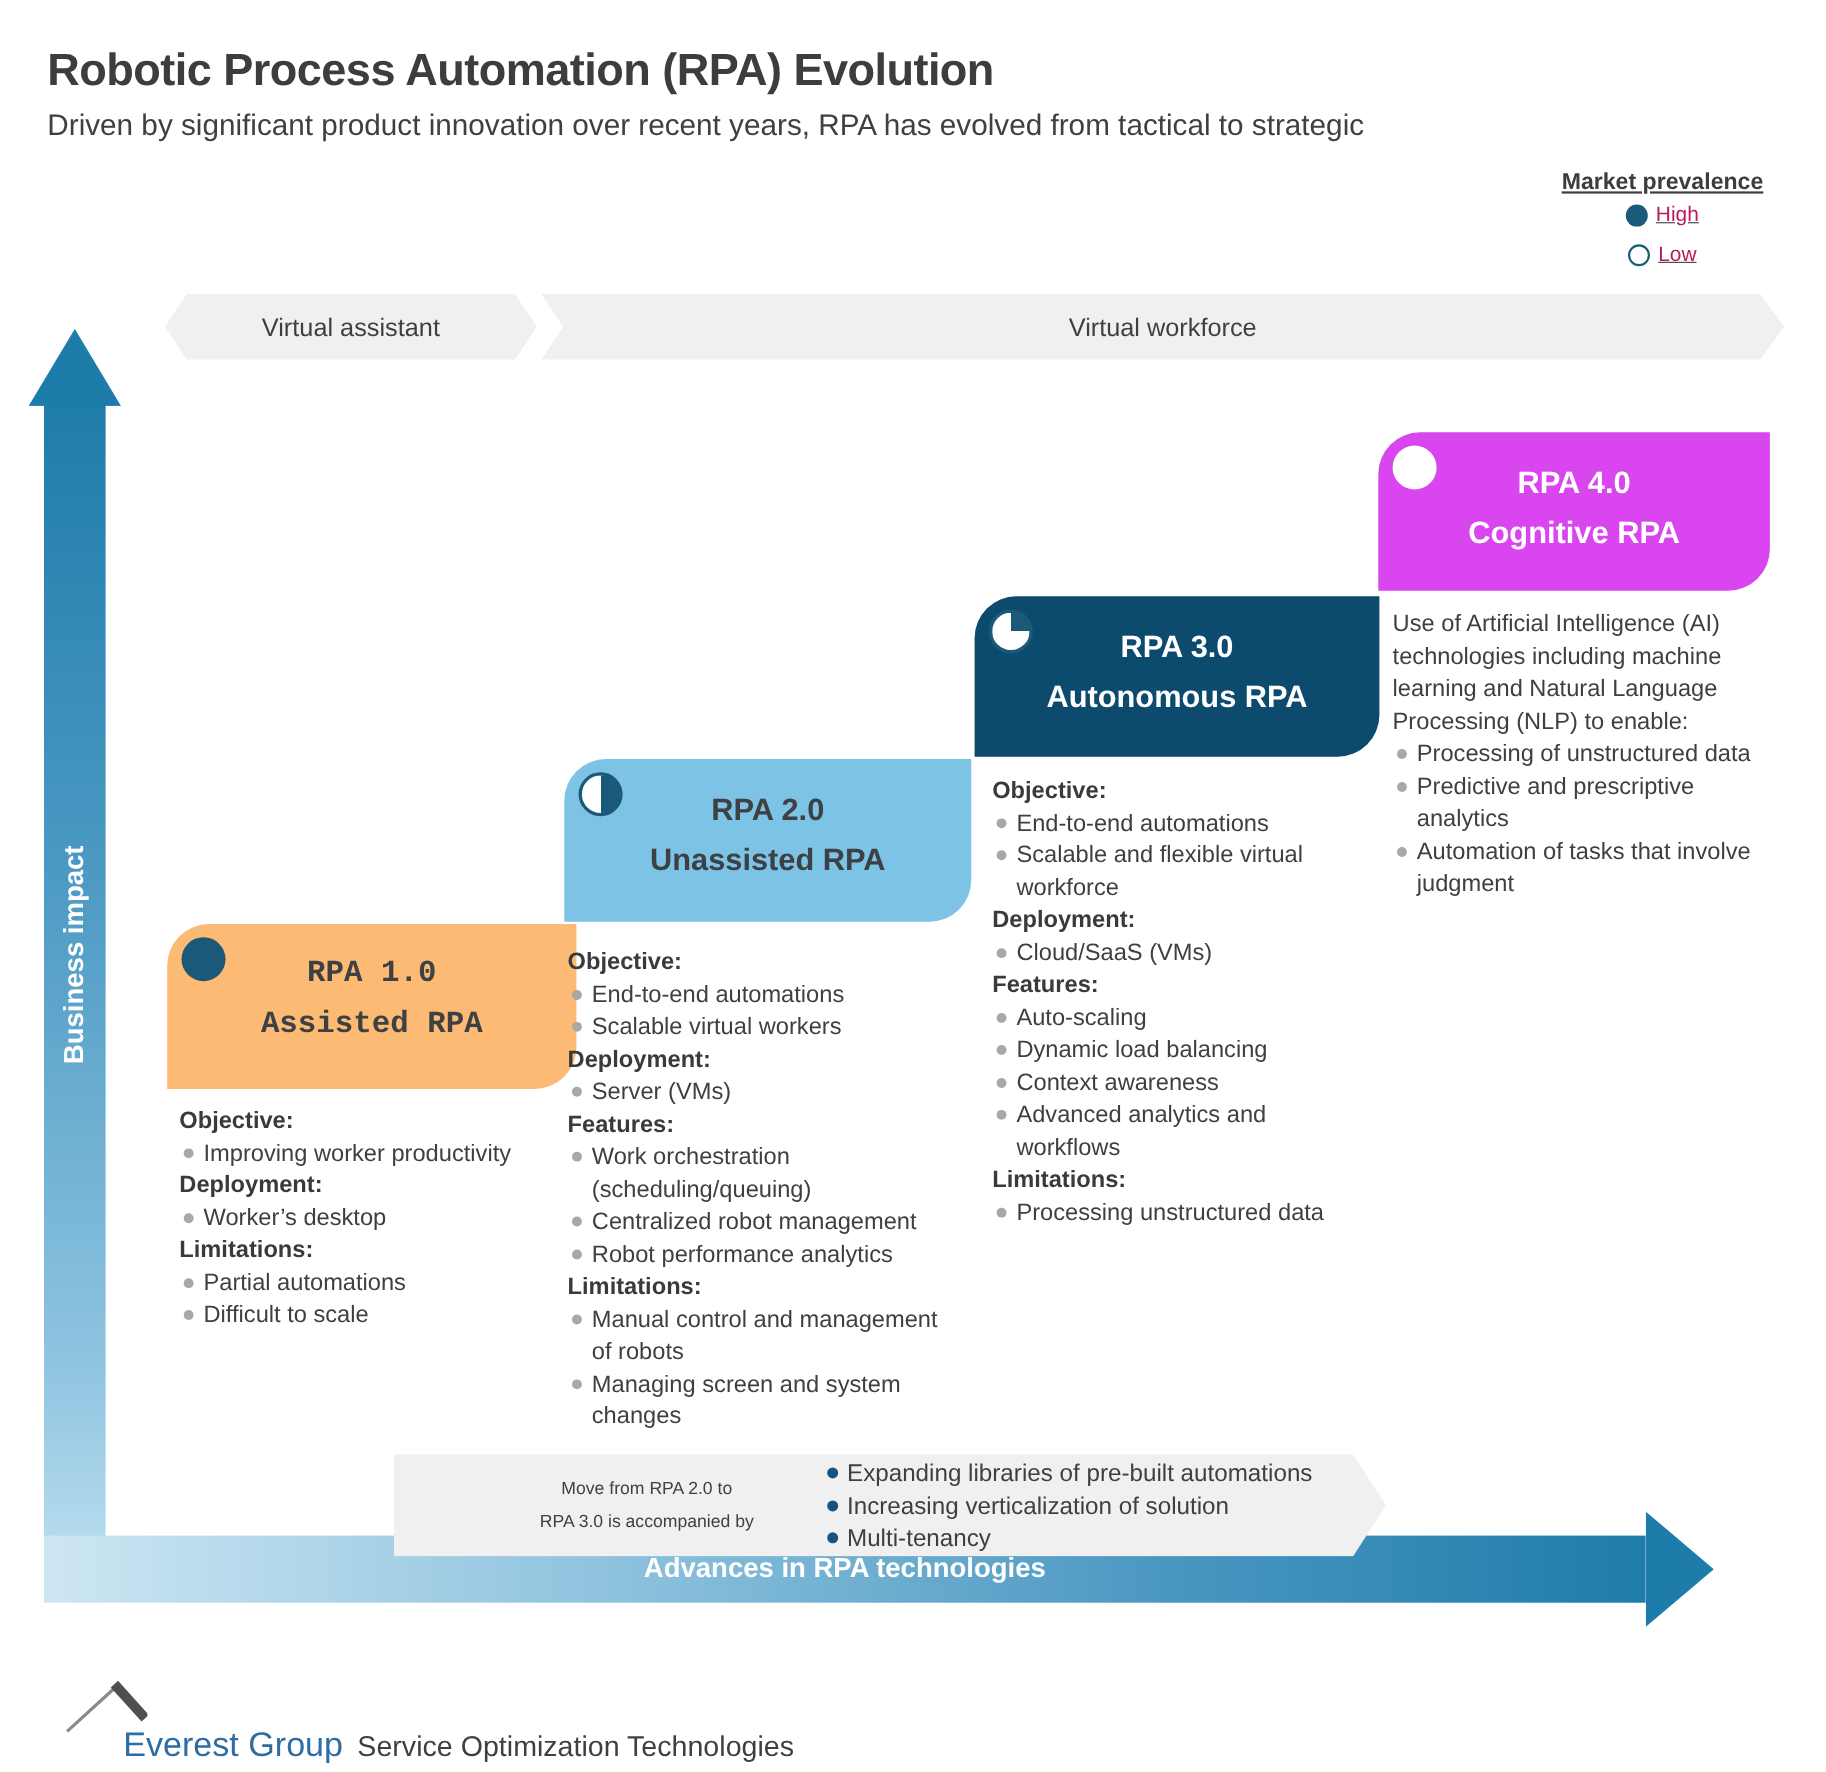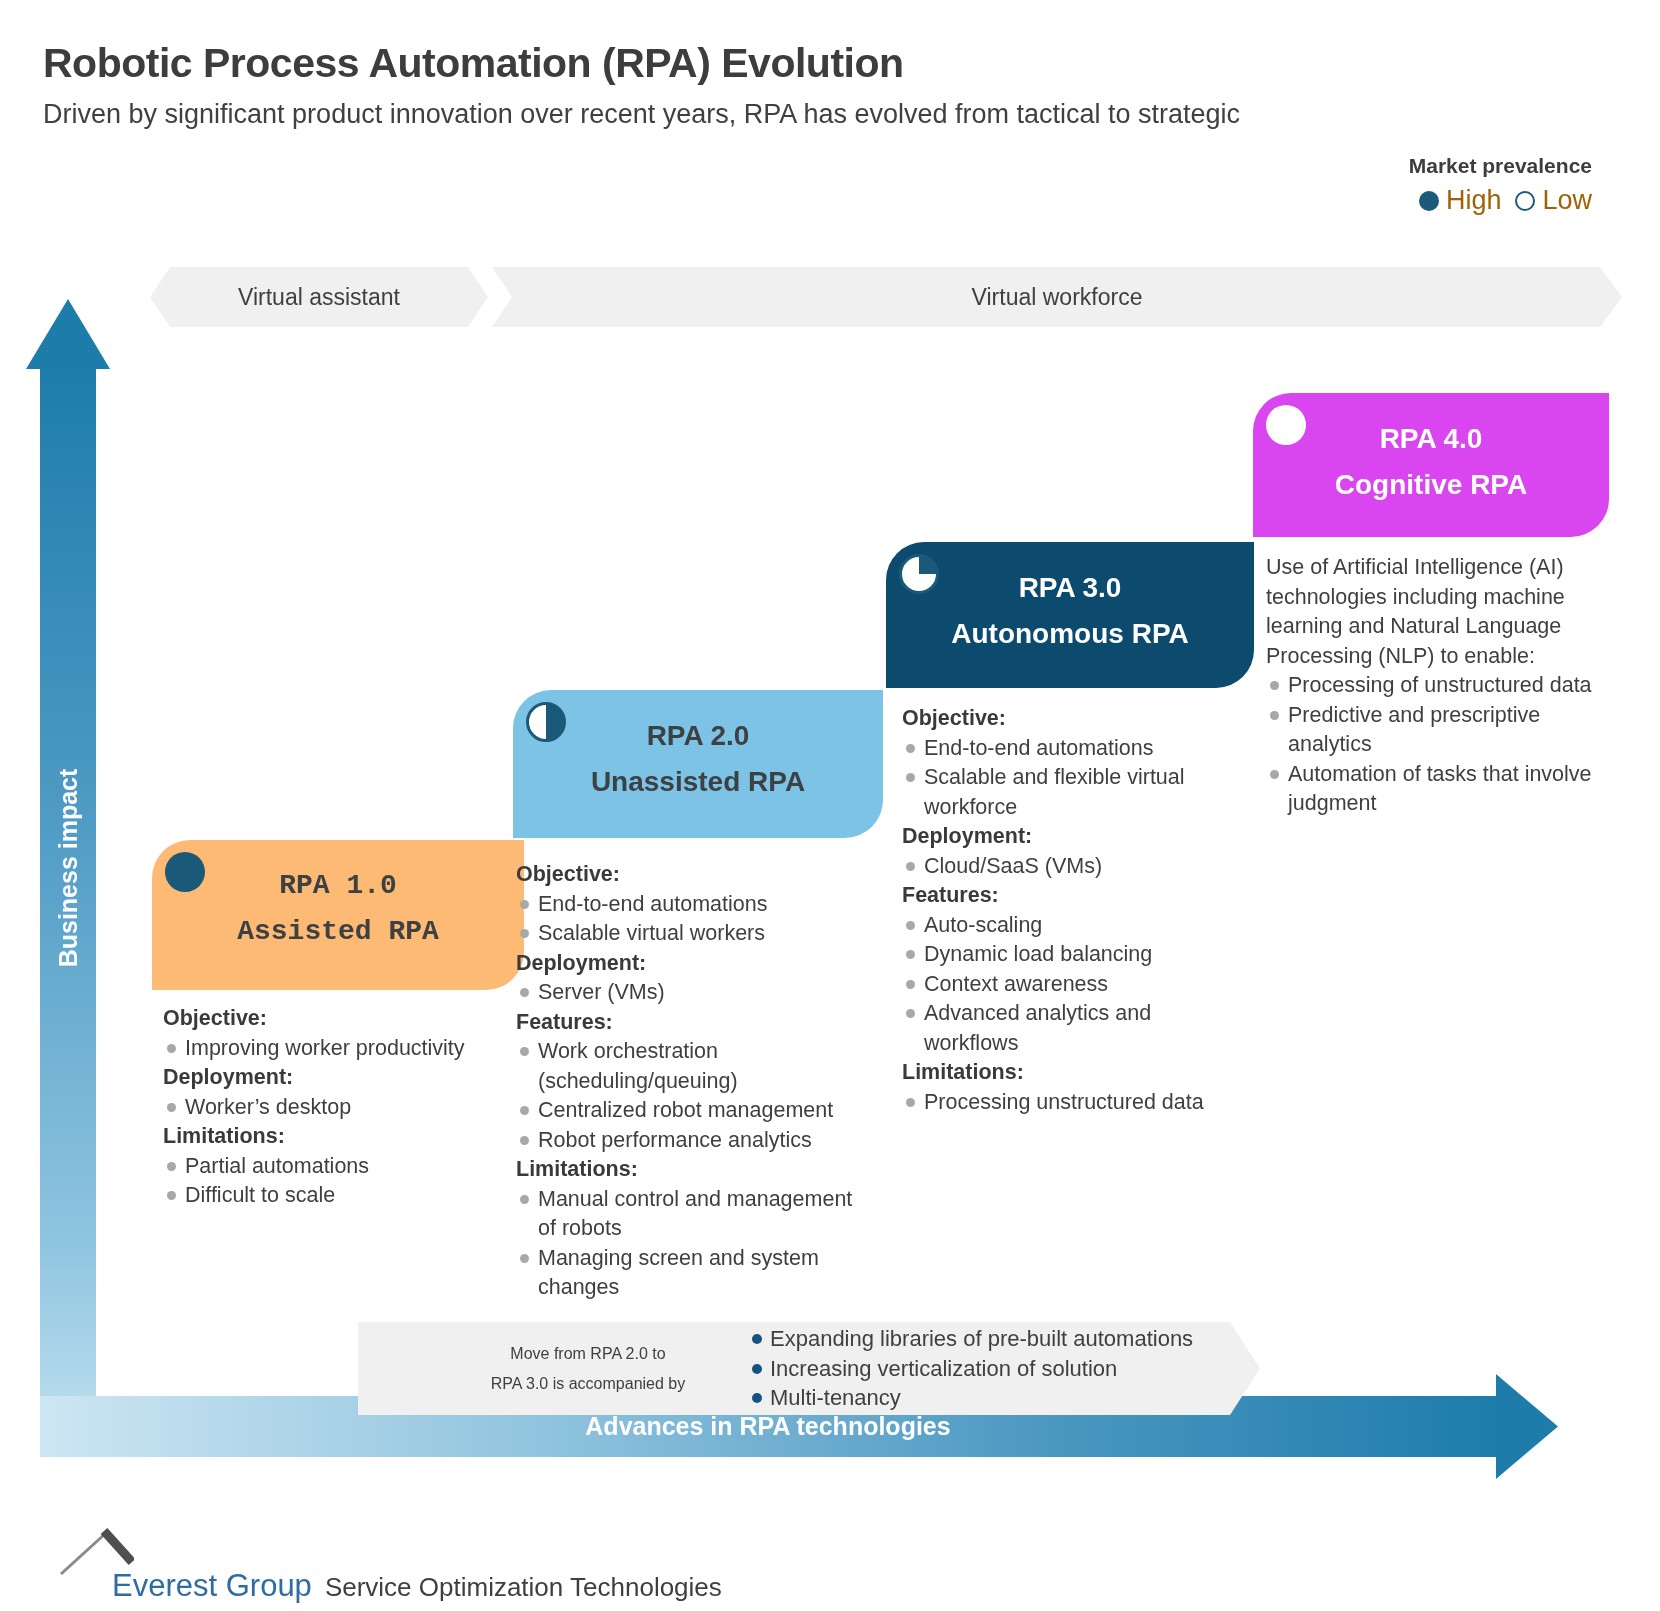--- a/index.html
+++ b/index.html
@@ -5,23 +5,23 @@
   * { margin:0; padding:0; box-sizing:border-box; }
   html,body { background:#ffffff; }
   body { font-family:"Liberation Sans", sans-serif; color:#3f3f3f; }
   .canvas { position:relative; width:1660px; height:1611px; background:#ffffff; overflow:hidden; }
 
   
   .page-title { position:absolute; left:43px; top:40px; font-size:41px; font-weight:bold; color:#3d3d3d; letter-spacing:-0.5px; }
   .page-subtitle { position:absolute; left:43px; top:99px; font-size:27px; color:#404040; }
 
   
-  .legend { position:absolute; right:68px; top:154px; text-align:left; }
+  .legend { position:absolute; right:57px; top:154px; text-align:left;text-decoration:underline; }
   .legend-title { font-size:21px; font-weight:bold; color:#3d3d3d; margin-bottom:7px; }
-  .legend-row { display:flex; justify-content:flex-end; align-items:center; gap:14px; font-size:27px; color:#a16207; }
+  .legend-row { display:flex; justify-content:flex-end; align-items:center; gap:14px; font-size:19px; color:#be185d;flex-direction:column; }
   .legend-item { display:flex; align-items:center; gap:7px; }
   .dot-high { width:20px; height:20px; border-radius:50%; background:#1b5a78; }
   .dot-low  { width:20px; height:20px; border-radius:50%; background:#fff; border:2px solid #1b5a78; }
 
   
   .band { position:absolute; top:249px; height:60px; background:#f0f0f0; display:flex; align-items:center; justify-content:center; font-size:23px; color:#3f3f3f;margin-top:18px; }
   .band-1 { left:150px; width:338px; clip-path:polygon(0 50%, 20px 0, calc(100% - 20px) 0, 100% 50%, calc(100% - 20px) 100%, 20px 100%); }
   .band-2 { left:492px; width:1130px; clip-path:polygon(0 0, calc(100% - 22px) 0, 100% 50%, calc(100% - 22px) 100%, 0 100%, 20px 50%); }
 
   

